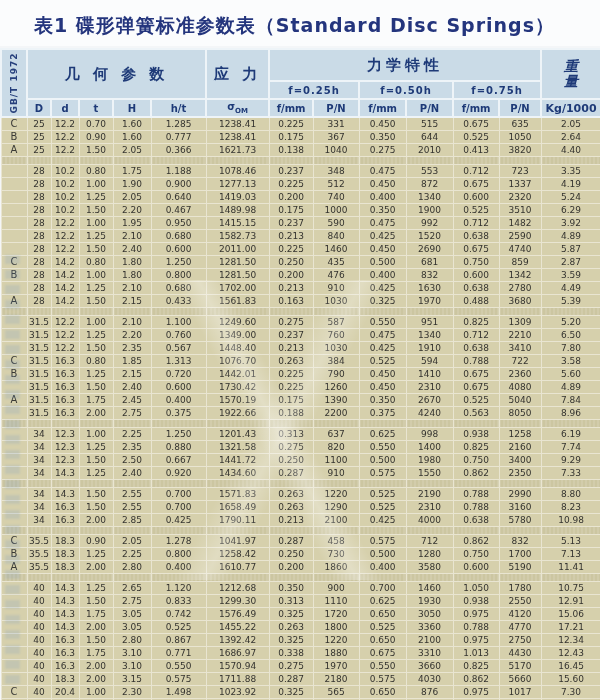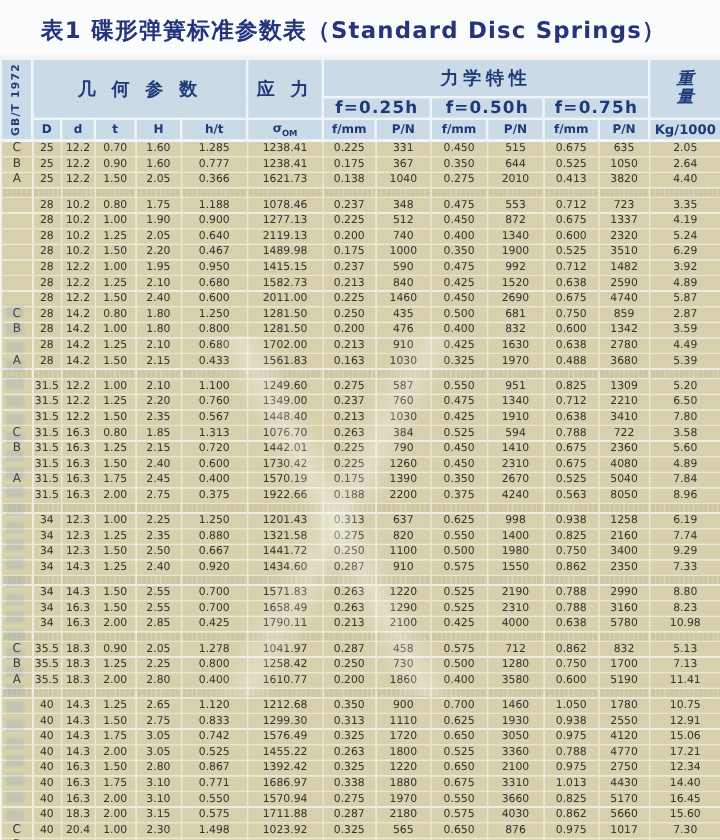--- a/index.html
+++ b/index.html
@@ -5,21 +5,21 @@
   html,body{margin:0;padding:0;}
   body{width:600px;height:700px;background:#f4f6f8;font-family:"DejaVu Sans",sans-serif;overflow:hidden;}
   .page{position:relative;width:600px;height:700px;background:linear-gradient(180deg,#fbfcfd 0 46px,#f4f6f8 46px);}
   .title{padding:13px 0 0 34px;font-size:19px;font-weight:bold;color:#24357d;letter-spacing:1px;white-space:nowrap;}
   table{border-collapse:collapse;table-layout:fixed;width:600px;margin-top:9px;}
   col.c0{width:26px}col.c1{width:24px}col.c2{width:28px}col.c3{width:34px}col.c4{width:38px}
   col.c5{width:55px}col.c6{width:63px}col.c7{width:44px}col.c8{width:46px}col.c9{width:47px}
   col.c10{width:47px}col.c11{width:46px}col.c12{width:42px}col.c13{width:60px}
   thead th{background:#cadbe7;color:#1e3a78;border:2px solid #eef4f8;font-weight:bold;padding:0;}
   tr.h1 th{height:30px;font-size:15px;letter-spacing:4px;}
-  tr.h2 th{height:16px;font-size:14px;font-weight:bold;letter-spacing:1px;}
+  tr.h2 th{height:16px;font-size:10px;font-weight:bold;letter-spacing:1px;}
   tr.h3 th{height:16px;font-size:10px;letter-spacing:0;}
   tr.h3 th.kg{font-size:11px;}
   th.std{width:26px;position:relative;}
   th.std span{position:absolute;left:50%;top:50%;transform:translate(-50%,-50%) rotate(-90deg);font-size:9px;letter-spacing:1px;white-space:nowrap;color:#27407c;}
   th.weight div{width:17px;margin:0 auto;font-size:14px;line-height:15px;word-break:break-all;letter-spacing:0;font-style:italic;}
   th sub{font-size:7px;}
   tbody td{background:#d6d0ac;border:1px solid #e9e5d1;height:12px;line-height:12px;font-size:9px;color:#34332f;text-align:center;padding:0;white-space:nowrap;overflow:hidden;}
   tbody td.g{font-size:10px;color:#3a3a36;}
   tbody tr.sep td{height:7px;line-height:7px;background:#ccc6a1;background-image:repeating-linear-gradient(90deg,rgba(255,255,255,.22) 0 1px,transparent 1px 4px);}
   .wm-diag{position:absolute;left:60px;top:280px;width:460px;height:300px;pointer-events:none;
@@ -181,21 +181,21 @@
           <td>1337</td>
           <td>4.19</td>
         </tr>
         <tr>
           <td class="g"></td>
           <td>28</td>
           <td>10.2</td>
           <td>1.25</td>
           <td>2.05</td>
           <td>0.640</td>
-          <td>2119.13</td>
+          <td>1419.03</td>
           <td>0.200</td>
           <td>740</td>
           <td>0.400</td>
           <td>1340</td>
           <td>0.600</td>
           <td>2320</td>
           <td>5.24</td>
         </tr>
         <tr>
           <td class="g"></td>
@@ -780,21 +780,21 @@
           <td>1.75</td>
           <td>3.10</td>
           <td>0.771</td>
           <td>1686.97</td>
           <td>0.338</td>
           <td>1880</td>
           <td>0.675</td>
           <td>3310</td>
           <td>1.013</td>
           <td>4430</td>
-          <td>14.40</td>
+          <td>12.43</td>
         </tr>
         <tr>
           <td class="g"></td>
           <td>40</td>
           <td>16.3</td>
           <td>2.00</td>
           <td>3.10</td>
           <td>0.550</td>
           <td>1570.94</td>
           <td>0.275</td>

